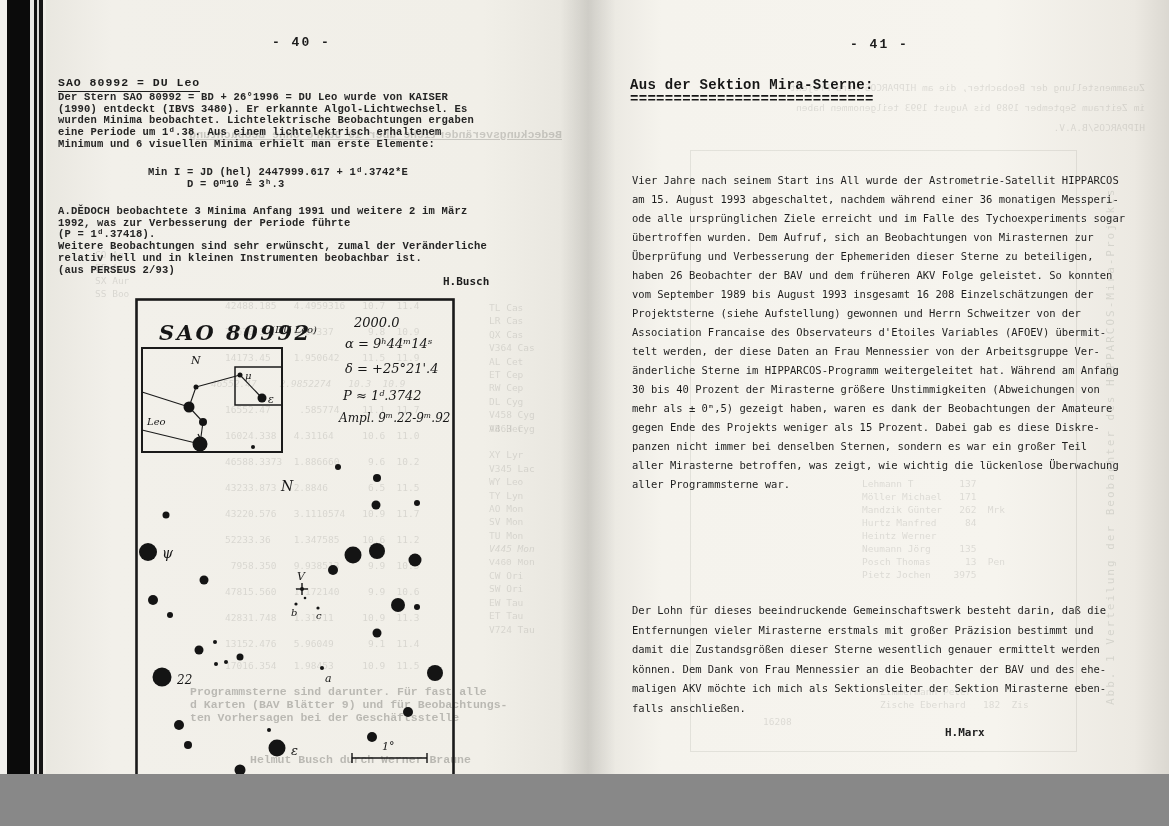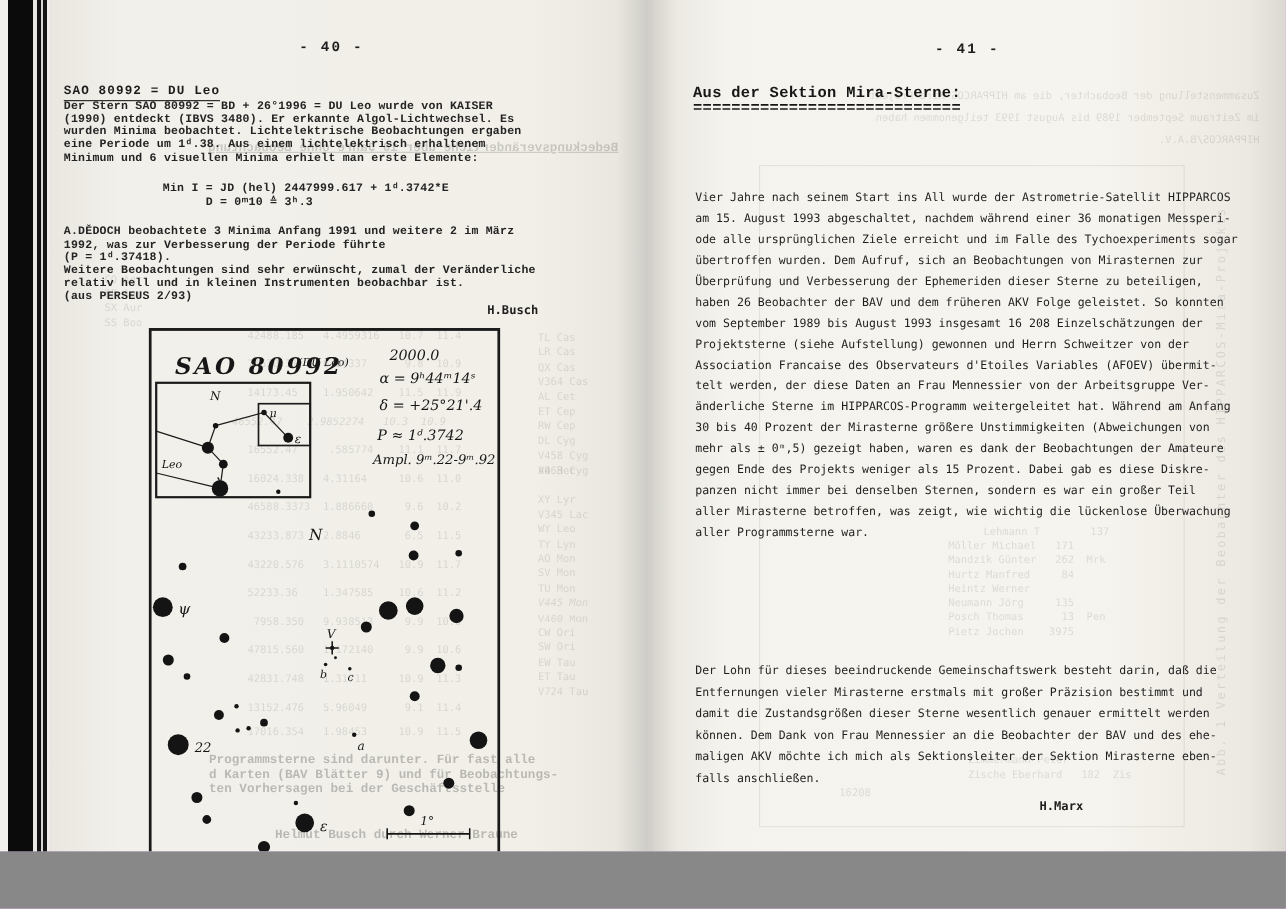--- a/index.html
+++ b/index.html
@@ -214,21 +214,21 @@
   <div class="abs l-pagenum" style="left:850px;top:38px;">- 41 -</div>
 
   <div class="abs ghost-frame" style="left:690px;top:150px;width:385px;height:600px;"></div>
 
   <div id="r-ghost-top">
       <div class="abs ghost mirror" style="left: 845px; top: 82px; width: 300px;">Zusammenstellung der Beobachter, die am HIPPARCOS-Mira-Projekt</div>
       <div class="abs ghost mirror" style="left: 845px; top: 102px; width: 300px;">im Zeitraum September 1989 bis August 1993 teilgenommen haben</div>
       <div class="abs ghost mirror" style="left: 905px; top: 122px; width: 240px;">HIPPARCOS/B.A.V.</div>
     </div>
   <div id="r-ghost-names">
-      <div class="abs ghost" style="left: 894px; top: 478px;">Lehmann T        137</div>
+      <div class="abs ghost" style="left: 862px; top: 478px;">Lehmann T        137</div>
       <div class="abs ghost" style="left: 862px; top: 491px;">Möller Michael   171</div>
       <div class="abs ghost" style="left: 862px; top: 504px;">Mandzik Günter   262  Mrk</div>
       <div class="abs ghost" style="left: 862px; top: 517px;">Hurtz Manfred     84</div>
       <div class="abs ghost" style="left: 862px; top: 530px;">Heintz Werner</div>
       <div class="abs ghost" style="left: 862px; top: 543px;">Neumann Jörg     135</div>
       <div class="abs ghost" style="left: 862px; top: 556px;">Posch Thomas      13  Pen</div>
       <div class="abs ghost" style="left: 862px; top: 569px;">Pietz Jochen    3975</div>
       <div class="abs ghost" style="left: 880px; top: 686px;">Zimmermann Peter</div>
       <div class="abs ghost" style="left: 880px; top: 699px;">Zische Eberhard   182  Zis</div>
       <div class="abs ghost" style="left: 763px; top: 716px;">16208</div>

